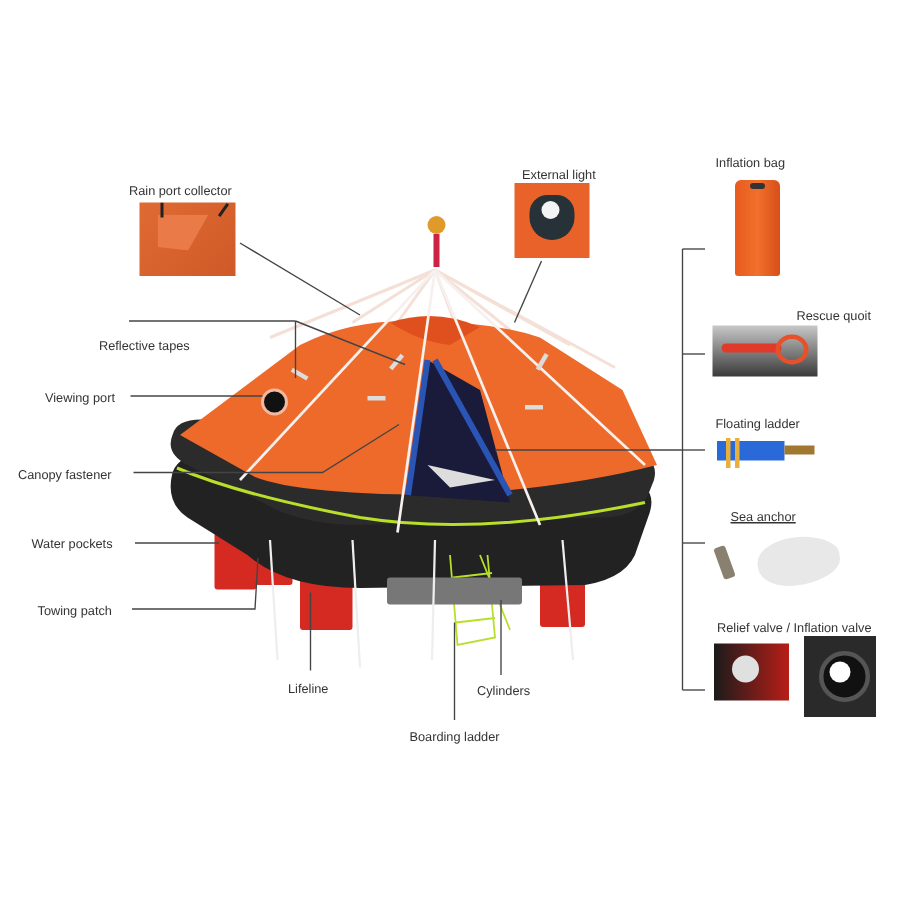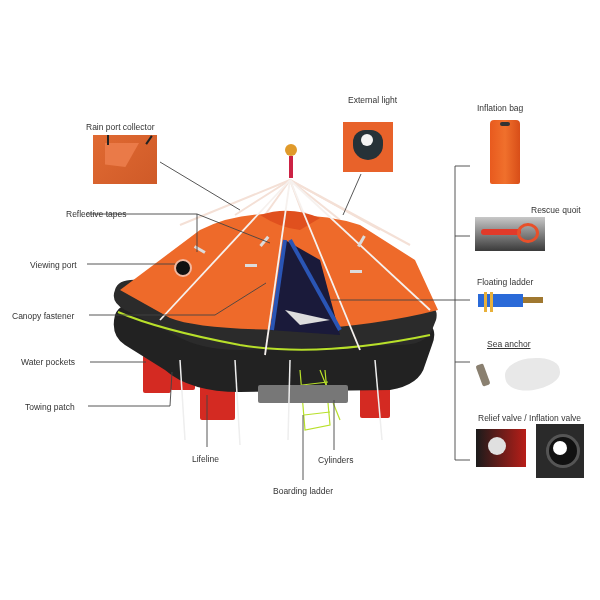--- a/index.html
+++ b/index.html
@@ -110,33 +110,33 @@
     <line x1="455" y1="166" x2="470" y2="166"></line>
     <line x1="455" y1="236" x2="470" y2="236"></line>
     <line x1="455" y1="300" x2="470" y2="300"></line>
     <line x1="455" y1="362" x2="470" y2="362"></line>
     <line x1="455" y1="460" x2="470" y2="460"></line>
     <line x1="330" y1="300" x2="455" y2="300"></line>
   </g>
 </svg>
 
 <span class="lbl" style="left:86px; top:123px;">Rain port collector</span>
-<span class="lbl" style="left:18px; top:210px;padding-left:48px;">Reflective tapes</span>
+<span class="lbl" style="left:18px; top:226px;padding-left:48px;">Reflective tapes</span>
 <span class="lbl" style="left:30px; top:261px;">Viewing port</span>
 <span class="lbl" style="left:12px; top:312px;">Canopy fastener</span>
 <span class="lbl" style="left:21px; top:358px;">Water pockets</span>
 <span class="lbl" style="left:25px; top:403px;">Towing patch</span>
 
 <div class="thumb" style="left:93px; top:135px; width:64px; height:49px; background:linear-gradient(135deg,#e06a32,#cf5a28);">
   <div style="position:absolute; left:12px; top:8px; width:34px; height:24px; background:#ea7a48; clip-path:polygon(0 0,100% 0,60% 100%,0 90%);"></div>
   <div style="position:absolute; left:14px; top:0; width:2px; height:10px; background:#222;"></div>
   <div style="position:absolute; left:55px; top:0; width:2px; height:10px; background:#222; transform:rotate(35deg);"></div>
 </div>
 
-<span class="lbl" style="left:348px; top:96px;">External light</span>
+<span class="lbl" style="left:348px; top:112px;">External light</span>
 <div class="thumb" style="left:343px; top:122px; width:50px; height:50px; background:#e8622a;">
   <div style="position:absolute; left:10px; top:8px; width:30px; height:30px; background:#263238; border-radius:40% 40% 50% 50%;"></div>
   <div style="position:absolute; left:18px; top:12px; width:12px; height:12px; background:#f4f4f4; border-radius:50%;"></div>
 </div>
 
 <span class="lbl" style="left:192px; top:455px;">Lifeline</span>
 <span class="lbl" style="left:318px; top:456px;text-align:center;">Cylinders</span>
 <span class="lbl" style="left:273px; top:487px;">Boarding ladder</span>
 
 <span class="lbl" style="left:477px; top:104px;">Inflation bag</span>

